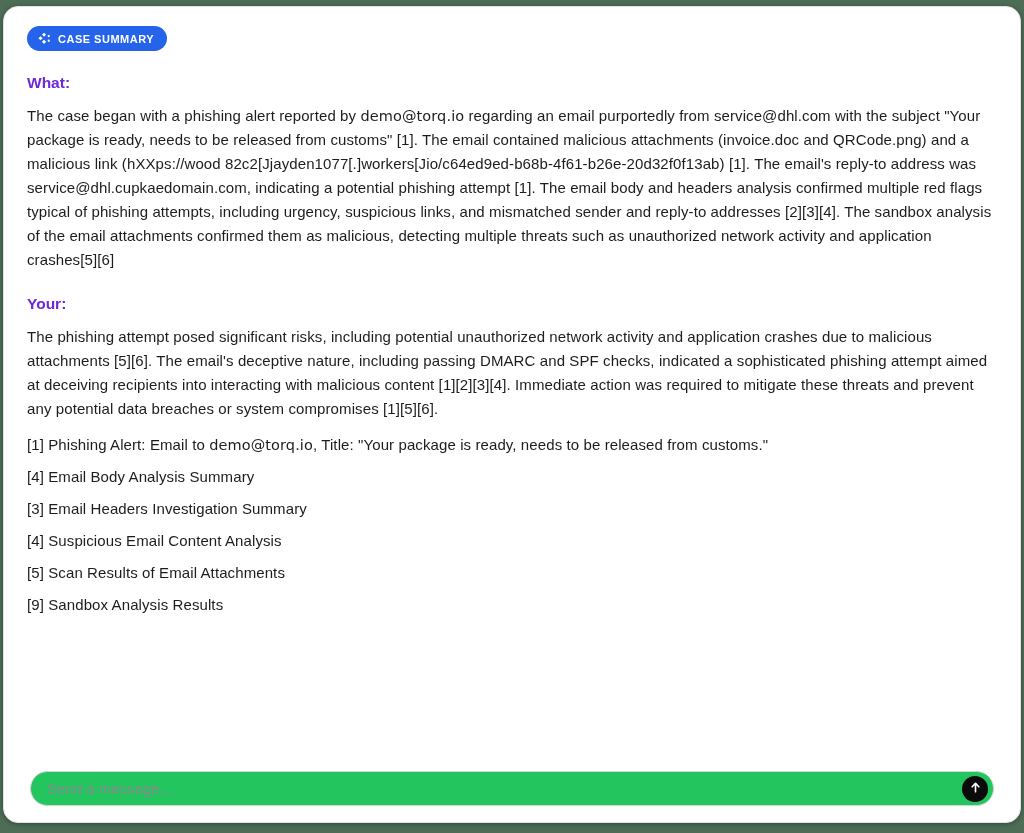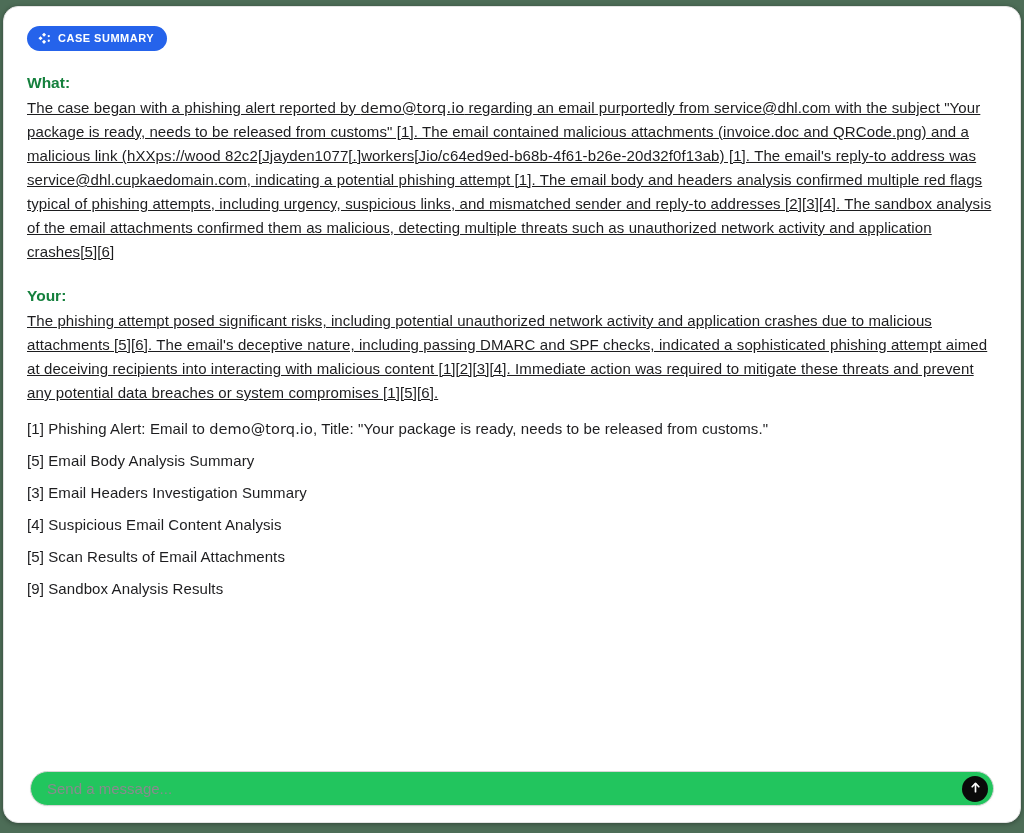--- a/index.html
+++ b/index.html
@@ -15,46 +15,45 @@
     left: 3px; right: 3px; top: 6px; bottom: 10px;
     background: #ffffff;
     border: 1px solid #e3e3e3;
     border-radius: 15px;
     box-shadow: 0 1px 5px rgba(0,0,0,0.35);
     padding: 19px 23px 60px 23px;
     overflow: hidden;
   }
   .badge {
     display: inline-flex;
-    align-items: flex-start;
+    align-items: center;
     gap: 7px;
     background: #2563eb;
     color: #ffffff;
     font-size: 11px;
     font-weight: 700;
     letter-spacing: 0.5px;
     padding: 6px 13px 6px 11px;
     border-radius: 13px;
     border: none;
     cursor: pointer;
   }
   .badge svg { display: block; }
   .sec-heading {
     font-size: 15.5px;
     font-weight: 700;
-    color: #15803d;
+    color: #6d28d9;
     margin-top: 23px;
   }
   .sec-body {
     font-size: 15px;
     line-height: 24px;
     color: #1d1d1f;
-    margin-top: 4px;
+    margin-top: 12px;
     letter-spacing: 0.1px;
-    text-decoration: underline;
   }
   .alt { font-family: "DejaVu Sans", sans-serif; font-size: 14.5px; }
   .refs { margin-top: 12px; }
   .ref {
     font-size: 15px;
     line-height: 24px;
     color: #1d1d1f;
     margin-bottom: 8px;
     letter-spacing: 0.1px;
   }
@@ -112,21 +111,21 @@
 
   <div>
       <div class="sec-heading">What:</div>
       <p class="sec-body"><span>The case began with a phishing alert reported by </span><span class="alt">demo@torq.io</span><span> regarding an email purportedly from service@dhl.com with the subject "Your package is ready, needs to be released from customs" [1]. The email contained malicious attachments (invoice.doc and QRCode.png) and a malicious link (hXXps://wood 82c2[Jjayden1077[.]workers[Jio/c64ed9ed-b68b-4f61-b26e-20d32f0f13ab) [1]. The email's reply-to address was service@dhl.cupkaedomain.com, indicating a potential phishing attempt [1]. The email body and headers analysis confirmed multiple red flags typical of phishing attempts, including urgency, suspicious links, and mismatched sender and reply-to addresses [2][3][4]. The sandbox analysis of the email attachments confirmed them as malicious, detecting multiple threats such as unauthorized network activity and application crashes[5][6]</span></p>
       <div class="sec-heading">Your:</div>
       <p class="sec-body"><span>The phishing attempt posed significant risks, including potential unauthorized network activity and application crashes due to malicious attachments [5][6]. The email's deceptive nature, including passing DMARC and SPF checks, indicated a sophisticated phishing attempt aimed at deceiving recipients into interacting with malicious content [1][2][3][4]. Immediate action was required to mitigate these threats and prevent any potential data breaches or system compromises [1][5][6].</span></p>
     </div>
 
   <div class="refs">
       <p class="ref"><span>[1] Phishing Alert: Email to </span><span class="alt">demo@torq.io</span><span>, Title: "Your package is ready, needs to be released from customs."</span></p>
-      <p class="ref"><span>[5] Email Body Analysis Summary</span></p>
+      <p class="ref"><span>[4] Email Body Analysis Summary</span></p>
       <p class="ref"><span>[3] Email Headers Investigation Summary</span></p>
       <p class="ref"><span>[4] Suspicious Email Content Analysis</span></p>
       <p class="ref"><span>[5] Scan Results of Email Attachments</span></p>
       <p class="ref"><span>[9] Sandbox Analysis Results</span></p>
     </div>
 
   <div class="composer">
     <input type="text" value="" placeholder="Send a message..." style="">
     <button class="send-btn">
       <span>

